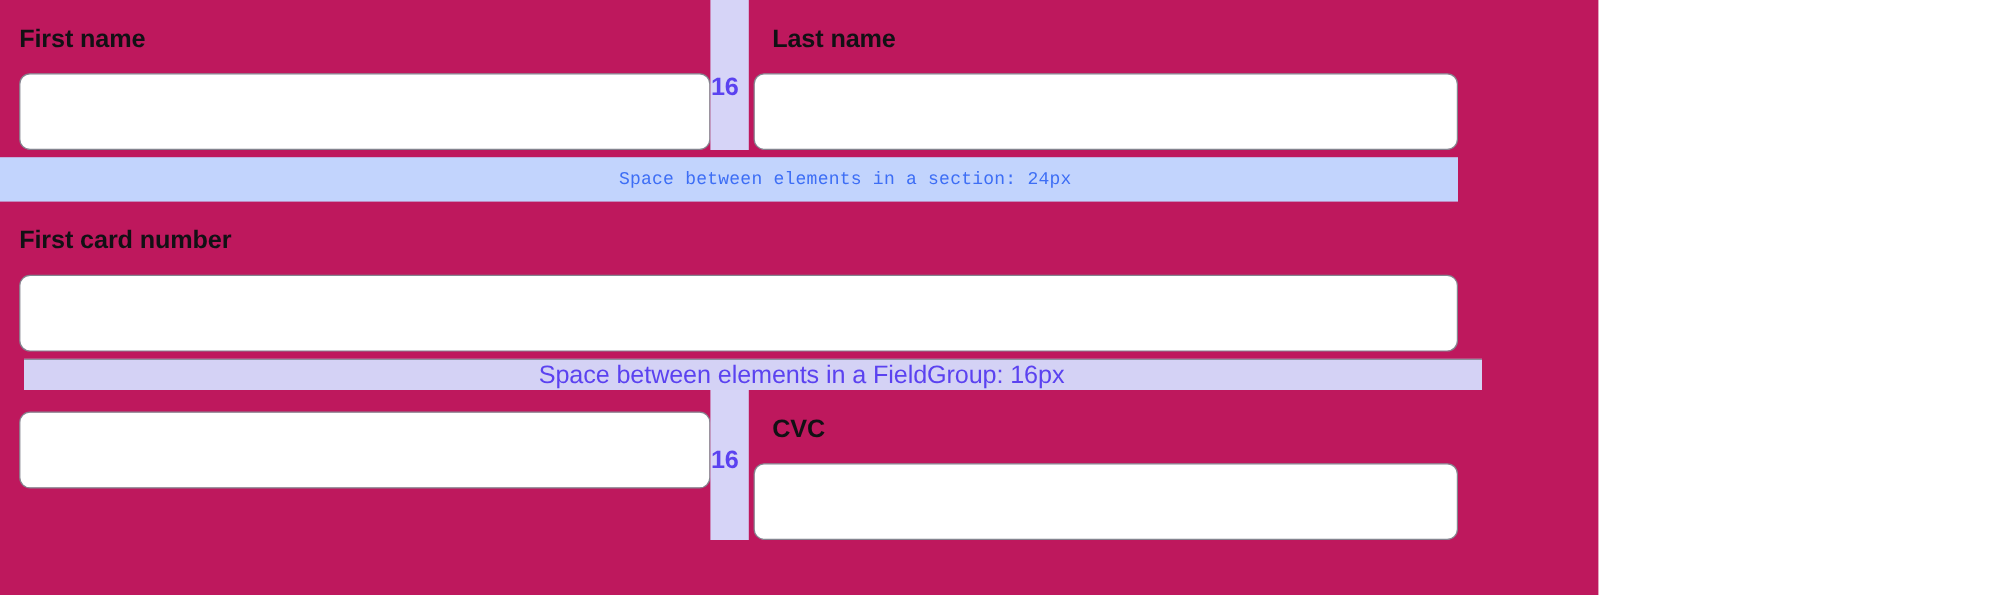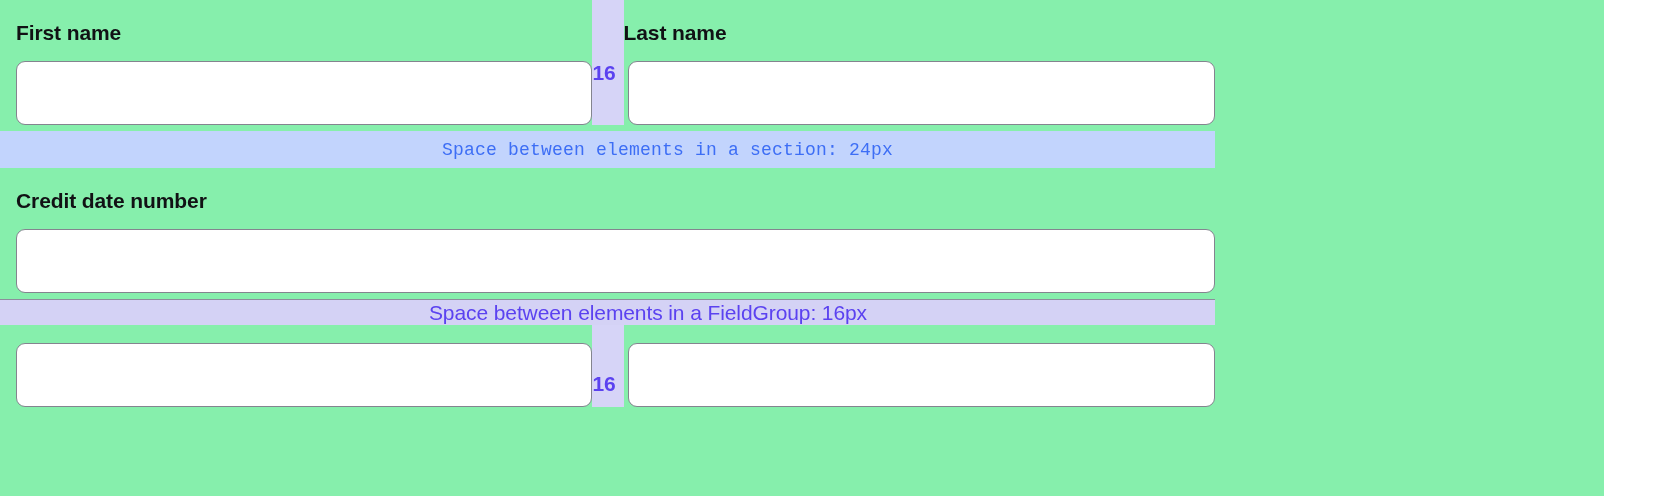--- a/index.html
+++ b/index.html
@@ -11,23 +11,23 @@
   body {
     width: 1672px;
     height: 496px;
     overflow: hidden;
     font-family: "Liberation Sans", sans-serif;
     -webkit-font-smoothing: antialiased;
   }
 
   .canvas {
     position: relative;
-    width: 1604px;
+    width: 1332px;
     height: 496px;
-    background: #86efac;
+    background: #be185d;
   }
 
   
   .content {
     position: absolute;
     left: 0;
     top: 0;
     width: 1215px;
   }
 
@@ -72,21 +72,21 @@
     font-family: "Liberation Sans", sans-serif;
     font-size: 21px;
     font-weight: bold;
     color: #111114;
     letter-spacing: -0.1px;
     line-height: 1;
     padding: 22px 0 0 16px;
     margin: 0;
   }
   .field-col.col-right .field-label {
-    padding-left: 0;
+    padding-left: 20px;
   }
 
   
   .field-input {
     box-sizing: border-box;
     height: 64px;
     margin: 18px 0 0 16px;
     background: #ffffff;
     border: 1.6px solid #84848f;
     border-radius: 9px;
@@ -125,31 +125,32 @@
     white-space: nowrap;
   }
   .band-section {
     height: 37px;
     background: #c2d4fd;
     padding-right: 322px;
     margin-top: 6px;
   }
   .band-section .band-text {
     font-family: "Liberation Mono", monospace;
-    font-size: 18px;
+    font-size: 15px;
     color: #3d6ef5;
     letter-spacing: 0.2px;
     line-height: 1;
   }
   .band-fieldgroup {
     height: 26px;
     background: #d4d2f5;
     border-top: 1.5px solid #8d8d9c;
     padding-right: 348px;
     margin-top: 6px;
+    margin-left: 20px;
   }
   .band-fieldgroup .band-text {
     font-family: "Liberation Sans", sans-serif;
     font-size: 21px;
     color: #5b42f0;
     letter-spacing: -0.1px;
     line-height: 1;
   }
 </style>
 </head>
@@ -173,37 +174,38 @@
         <input class="field-input" type="text" value="" placeholder="" style="">
       </div>
     </div>
 
     <div class="band band-section">
       <span class="band-text">Space between elements in a section: 24px</span>
     </div>
 
     <div class="field-row field-full">
       <div class="field-col col-left">
-        <label class="field-label">Credit date number</label>
+        <label class="field-label">First card number</label>
         <input class="field-input" type="text" value="" placeholder="" style="">
       </div>
     </div>
 
     <div class="band band-fieldgroup">
       <span class="band-text">Space between elements in a FieldGroup: 16px</span>
     </div>
 
     <div class="field-row">
       <div class="field-col col-left">
         <input class="field-input" type="text" value="" placeholder="" style="">
       </div>
 
       <div class="gutter gutter-lower">
         <span class="gutter-label">16</span>
       </div>
 
       <div class="field-col col-right">
+        <label class="field-label">CVC</label>
         <input class="field-input" type="text" value="" placeholder="" style="">
       </div>
     </div>
 
   </div>
 </div>
 
 </body></html>

